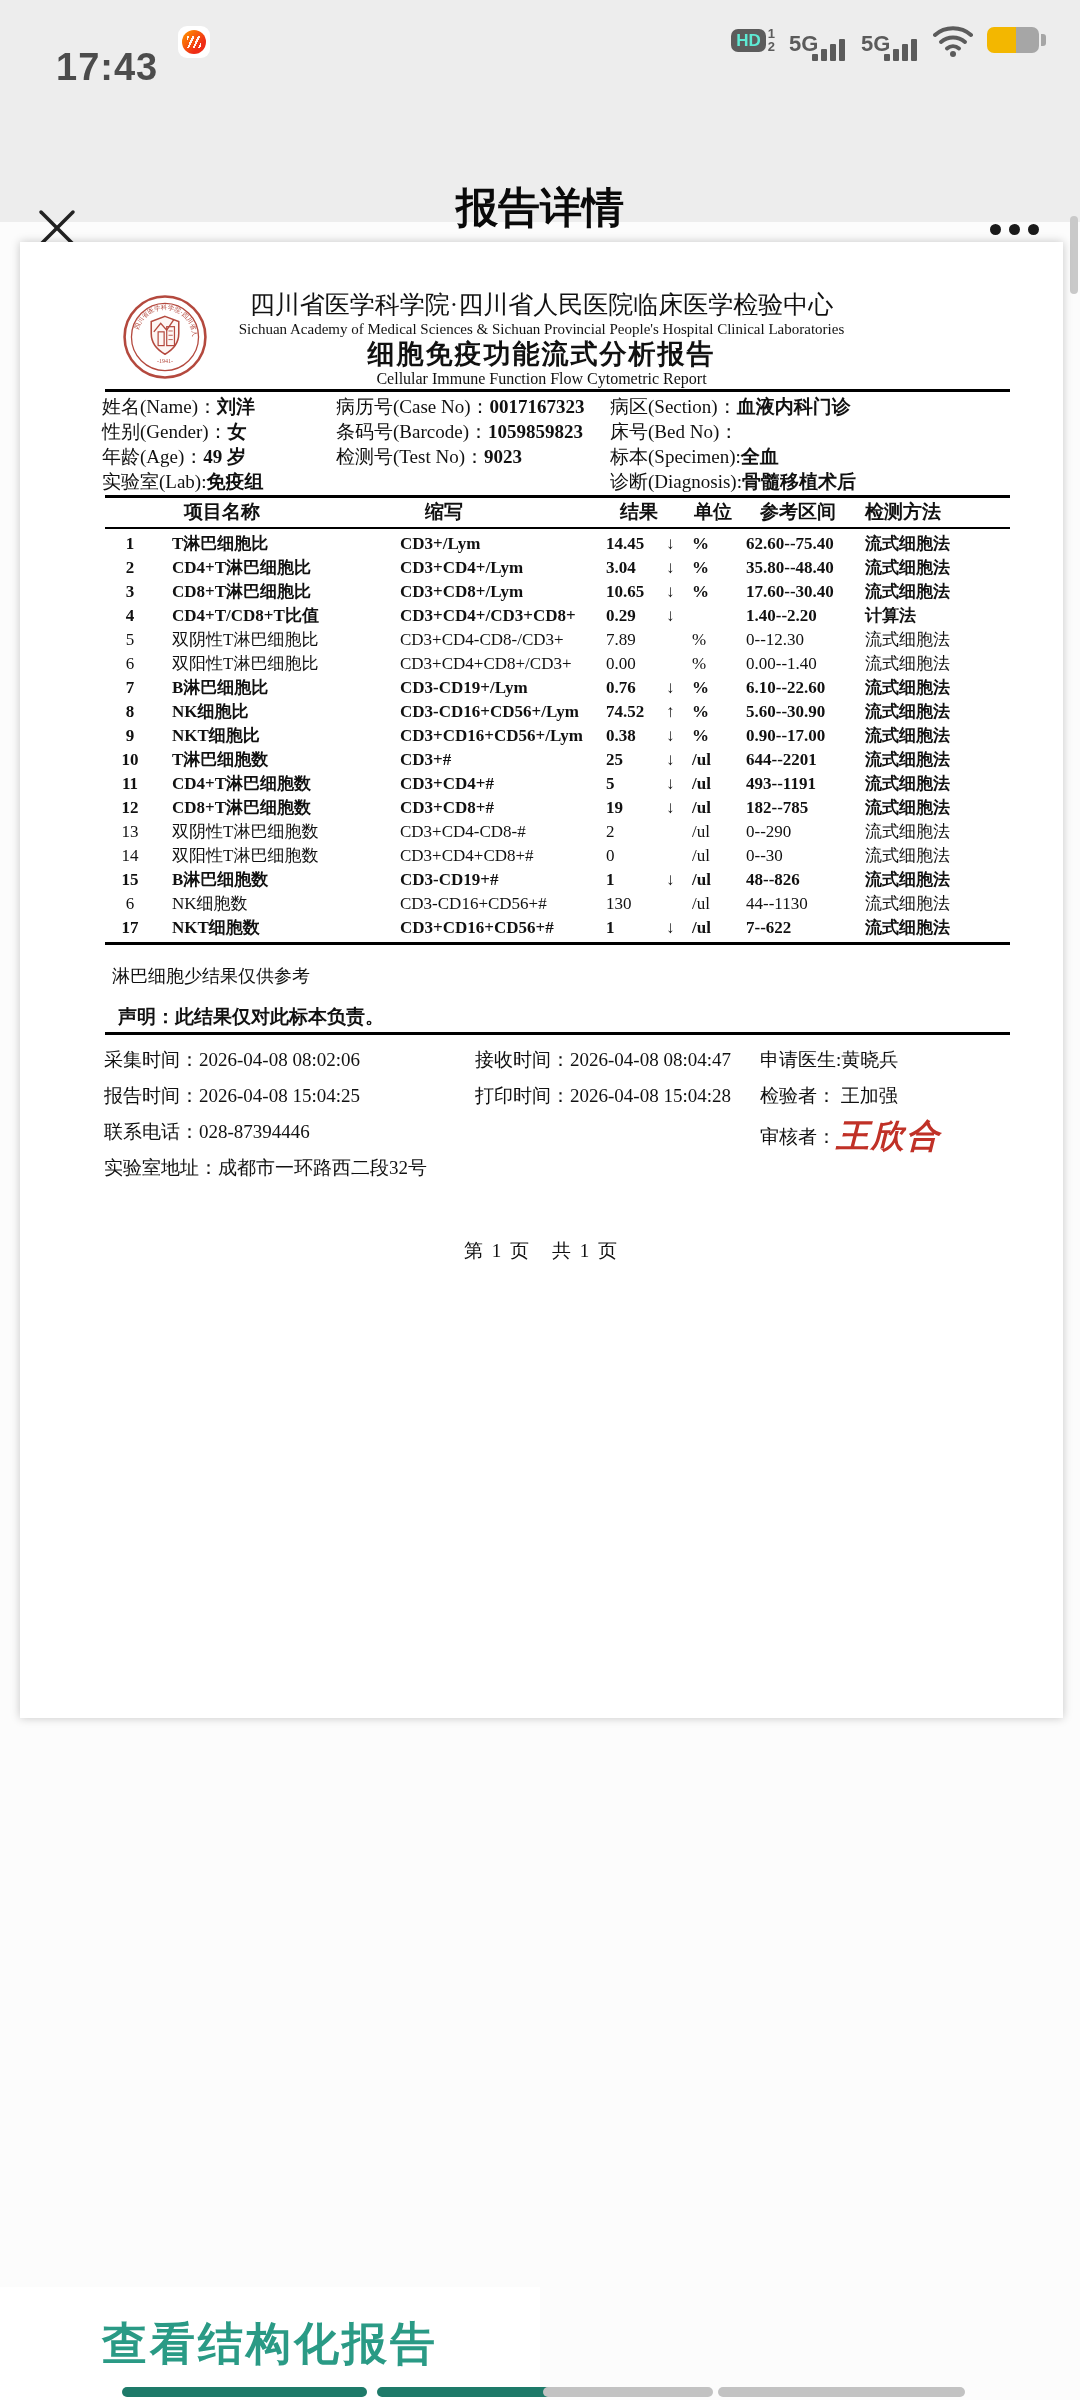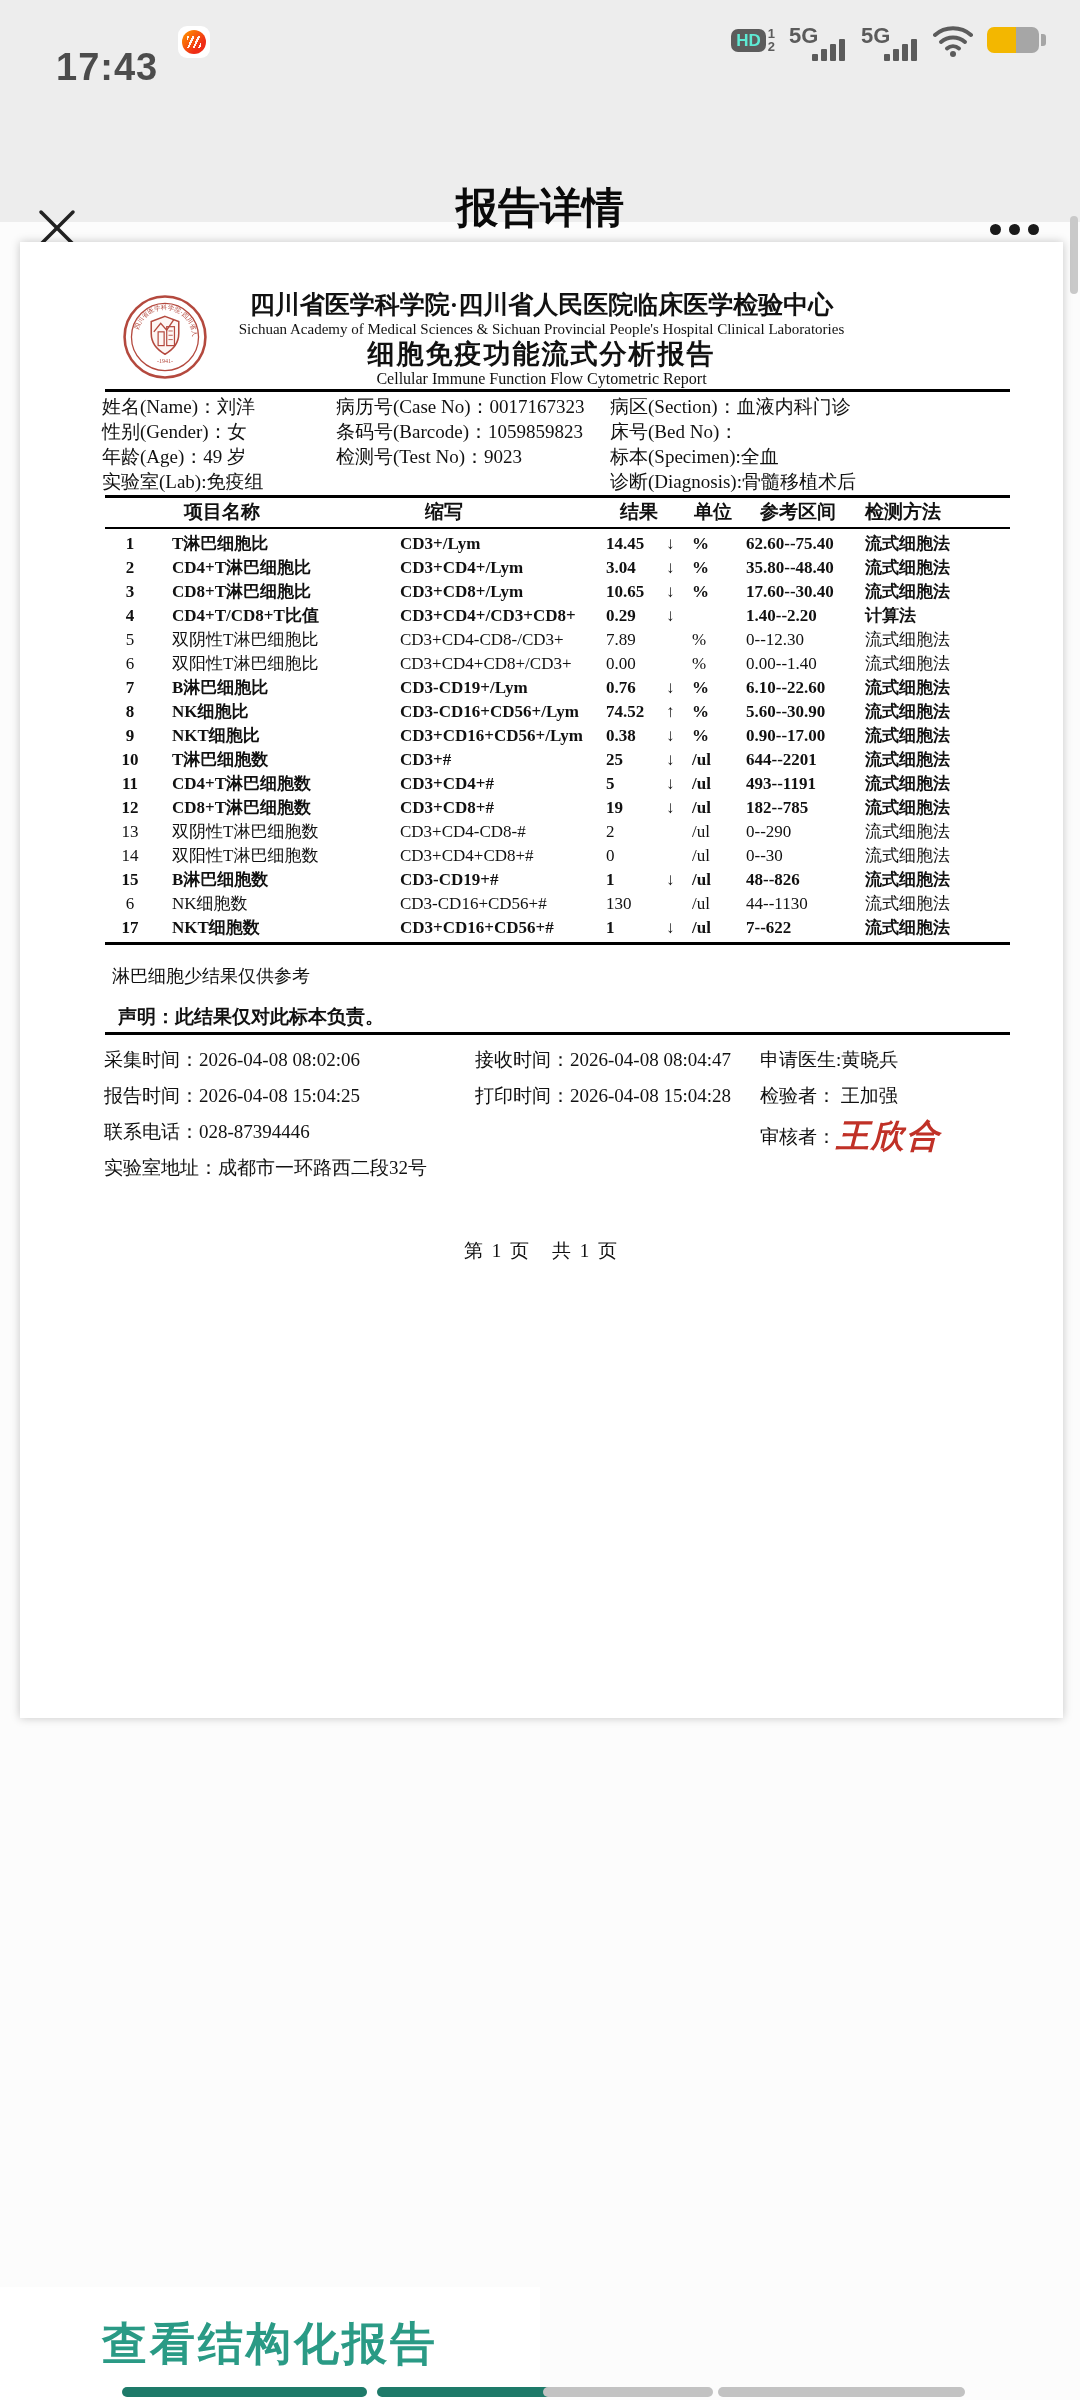--- a/index.html
+++ b/index.html
@@ -11,21 +11,21 @@
   .statusbar{position:absolute;left:0;top:0;width:1080px;height:80px;}
   .sb-time{position:absolute;left:56px;top:22px;font-size:38px;font-weight:bold;color:#4c4c4c;letter-spacing:1px;margin-top:24px;}
   .sb-app{position:absolute;left:178px;top:26px;width:32px;height:32px;background:#fff;border-radius:9px;display:flex;align-items:center;justify-content:center;}
   .sb-app-ball{width:24px;height:24px;border-radius:50%;background:linear-gradient(135deg,#ff8a00 10%,#ef2d16 70%);position:relative;overflow:hidden;}
   .sb-app-ball:after{content:"";position:absolute;left:5px;top:6px;width:14px;height:12px;background:repeating-linear-gradient(115deg,rgba(255,255,255,.95) 0 2px,rgba(255,255,255,0) 2px 5px);}
   .sb-right{position:absolute;right:34px;top:0;height:80px;display:flex;align-items:center;gap:14px;}
   .hd-wrap{display:flex;align-items:center;gap:2px;}
   .hd-badge{background:#5c5c5c;color:#5eead4;font-size:17px;font-weight:bold;border-radius:7px;padding:3px 5px;line-height:1;}
   .hd-nums{display:flex;flex-direction:column;font-size:13px;line-height:13px;color:#5c5c5c;font-weight:bold;}
   .g5{position:relative;width:58px;height:46px;}
-  .g5-label{position:absolute;left:0;top:8px;font-size:22px;line-height:22px;font-weight:bold;color:#5b5b5b;}
+  .g5-label{position:absolute;left:0;top:16px;font-size:22px;line-height:22px;font-weight:bold;color:#5b5b5b;}
   .bars{position:absolute;right:2px;bottom:2px;display:flex;align-items:flex-end;gap:3px;}
   .bars i{display:block;width:6px;background:#5b5b5b;border-radius:1px;}
   .wifi{margin-top:2px;}
   .battery{display:flex;align-items:center;}
   .bat-body{width:52px;height:26px;border-radius:7px;overflow:hidden;display:flex;}
   .bat-yellow{width:55%;background:#f3b700;}
   .bat-gray{flex:1;background:#a6a6a6;}
   .bat-nub{width:5px;height:12px;background:#a6a6a6;border-radius:0 3px 3px 0;margin-left:2px;}
 
   .navbar{position:absolute;left:0;top:80px;width:1080px;height:142px;}
@@ -34,36 +34,36 @@
   .nav-url{position:absolute;left:0;top:164px;width:1080px;text-align:center;font-size:30px;color:#9b9b9b;}
   .nav-more{position:absolute;left:990px;top:144px;display:flex;gap:8px;}
   .nav-more i{width:11px;height:11px;border-radius:50%;background:#1a1a1a;}
   .scroll-pill{position:absolute;right:2px;top:136px;width:8px;height:78px;border-radius:4px;background:#c9c9c9;}
 
   
   .card{position:absolute;left:20px;top:242px;width:1043px;height:1476px;background:#ffffff;
         box-shadow:0 0 9px rgba(0,0,0,.22);font-family:"Liberation Serif","DejaVu Serif",serif;color:#111;}
   .seal{position:absolute;left:102px;top:52px;}
   .h-titles{position:absolute;left:0;top:48px;width:1043px;text-align:center;}
-  .ht1{font-size:25px;font-weight:bold;line-height:30px;}
+  .ht1{font-size:25px;font-weight:normal;line-height:30px;}
   .ht2{font-size:15px;line-height:19px;}
   .ht3{font-size:27px;font-weight:bold;line-height:30px;letter-spacing:2px;}
   .ht4{font-size:16px;line-height:19px;}
   .rule{position:absolute;left:85px;width:905px;background:#000;}
   .hr1{top:147px;height:3px;}
   .hr2{top:253px;height:3px;}
   .hr3{top:285px;height:2px;}
   .hr4{top:700px;height:3px;}
   .hr5{top:790px;height:3px;}
 
   .patient{position:absolute;top:152px;font-size:19px;}
   .pcol{position:absolute;top:0;white-space:nowrap;}
   .pcol div{line-height:25px;height:25px;}
   .pc1{left:82px;} .pc2{left:316px;} .pc3{left:590px;}
-  .pval{font-weight:normal;}
+  .pval{font-weight:bold;}
 
   .thead{position:absolute;left:84px;top:258px;width:906px;display:grid;
          grid-template-columns:52px 244px 206px 60px 26px 54px 99px 1fr;
          font-size:19px;font-weight:bold;line-height:24px;}
   .thead .h-name{padding-left:28px;} .thead .h-abbr{padding-left:25px;}
   .thead .h-result{padding-left:14px;} .thead .h-unit{padding-left:2px;}
   .thead .h-ref{padding-left:14px;} .thead .h-method{padding-left:20px;}
 
   .tbody{position:absolute;left:84px;top:290px;width:906px;}
   .trow{display:grid;grid-template-columns:52px 244px 206px 60px 26px 54px 99px 1fr;

